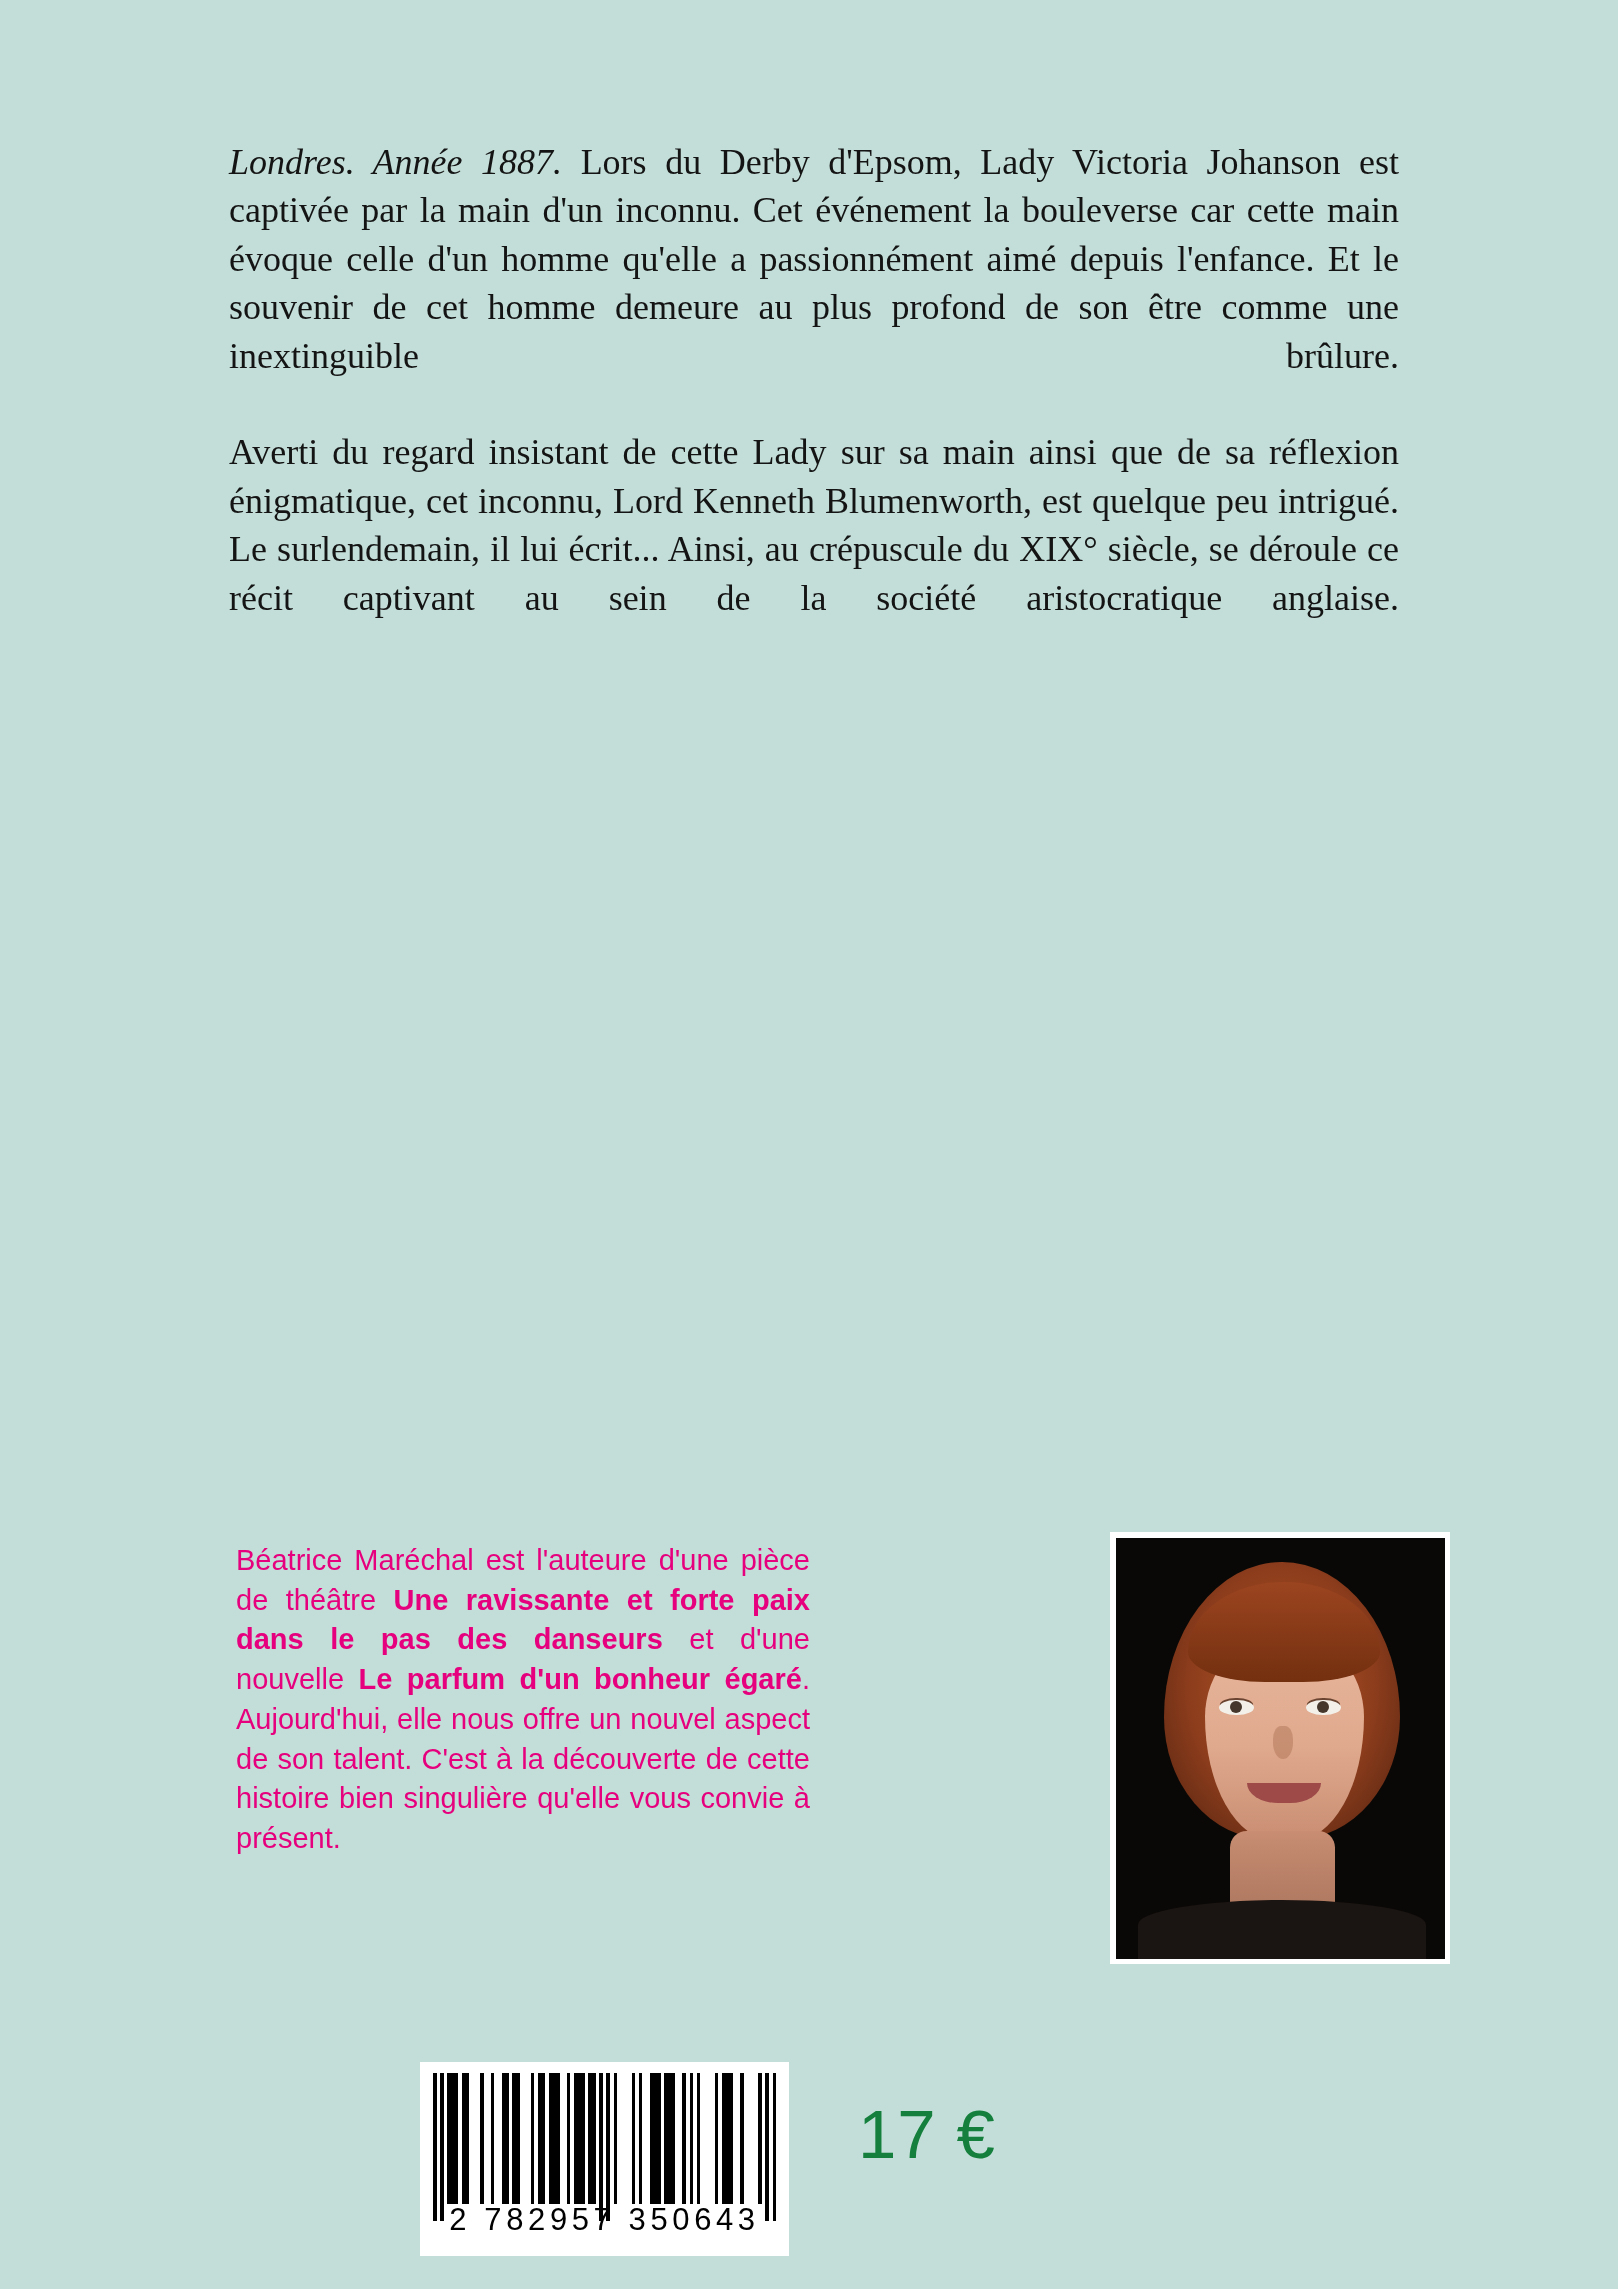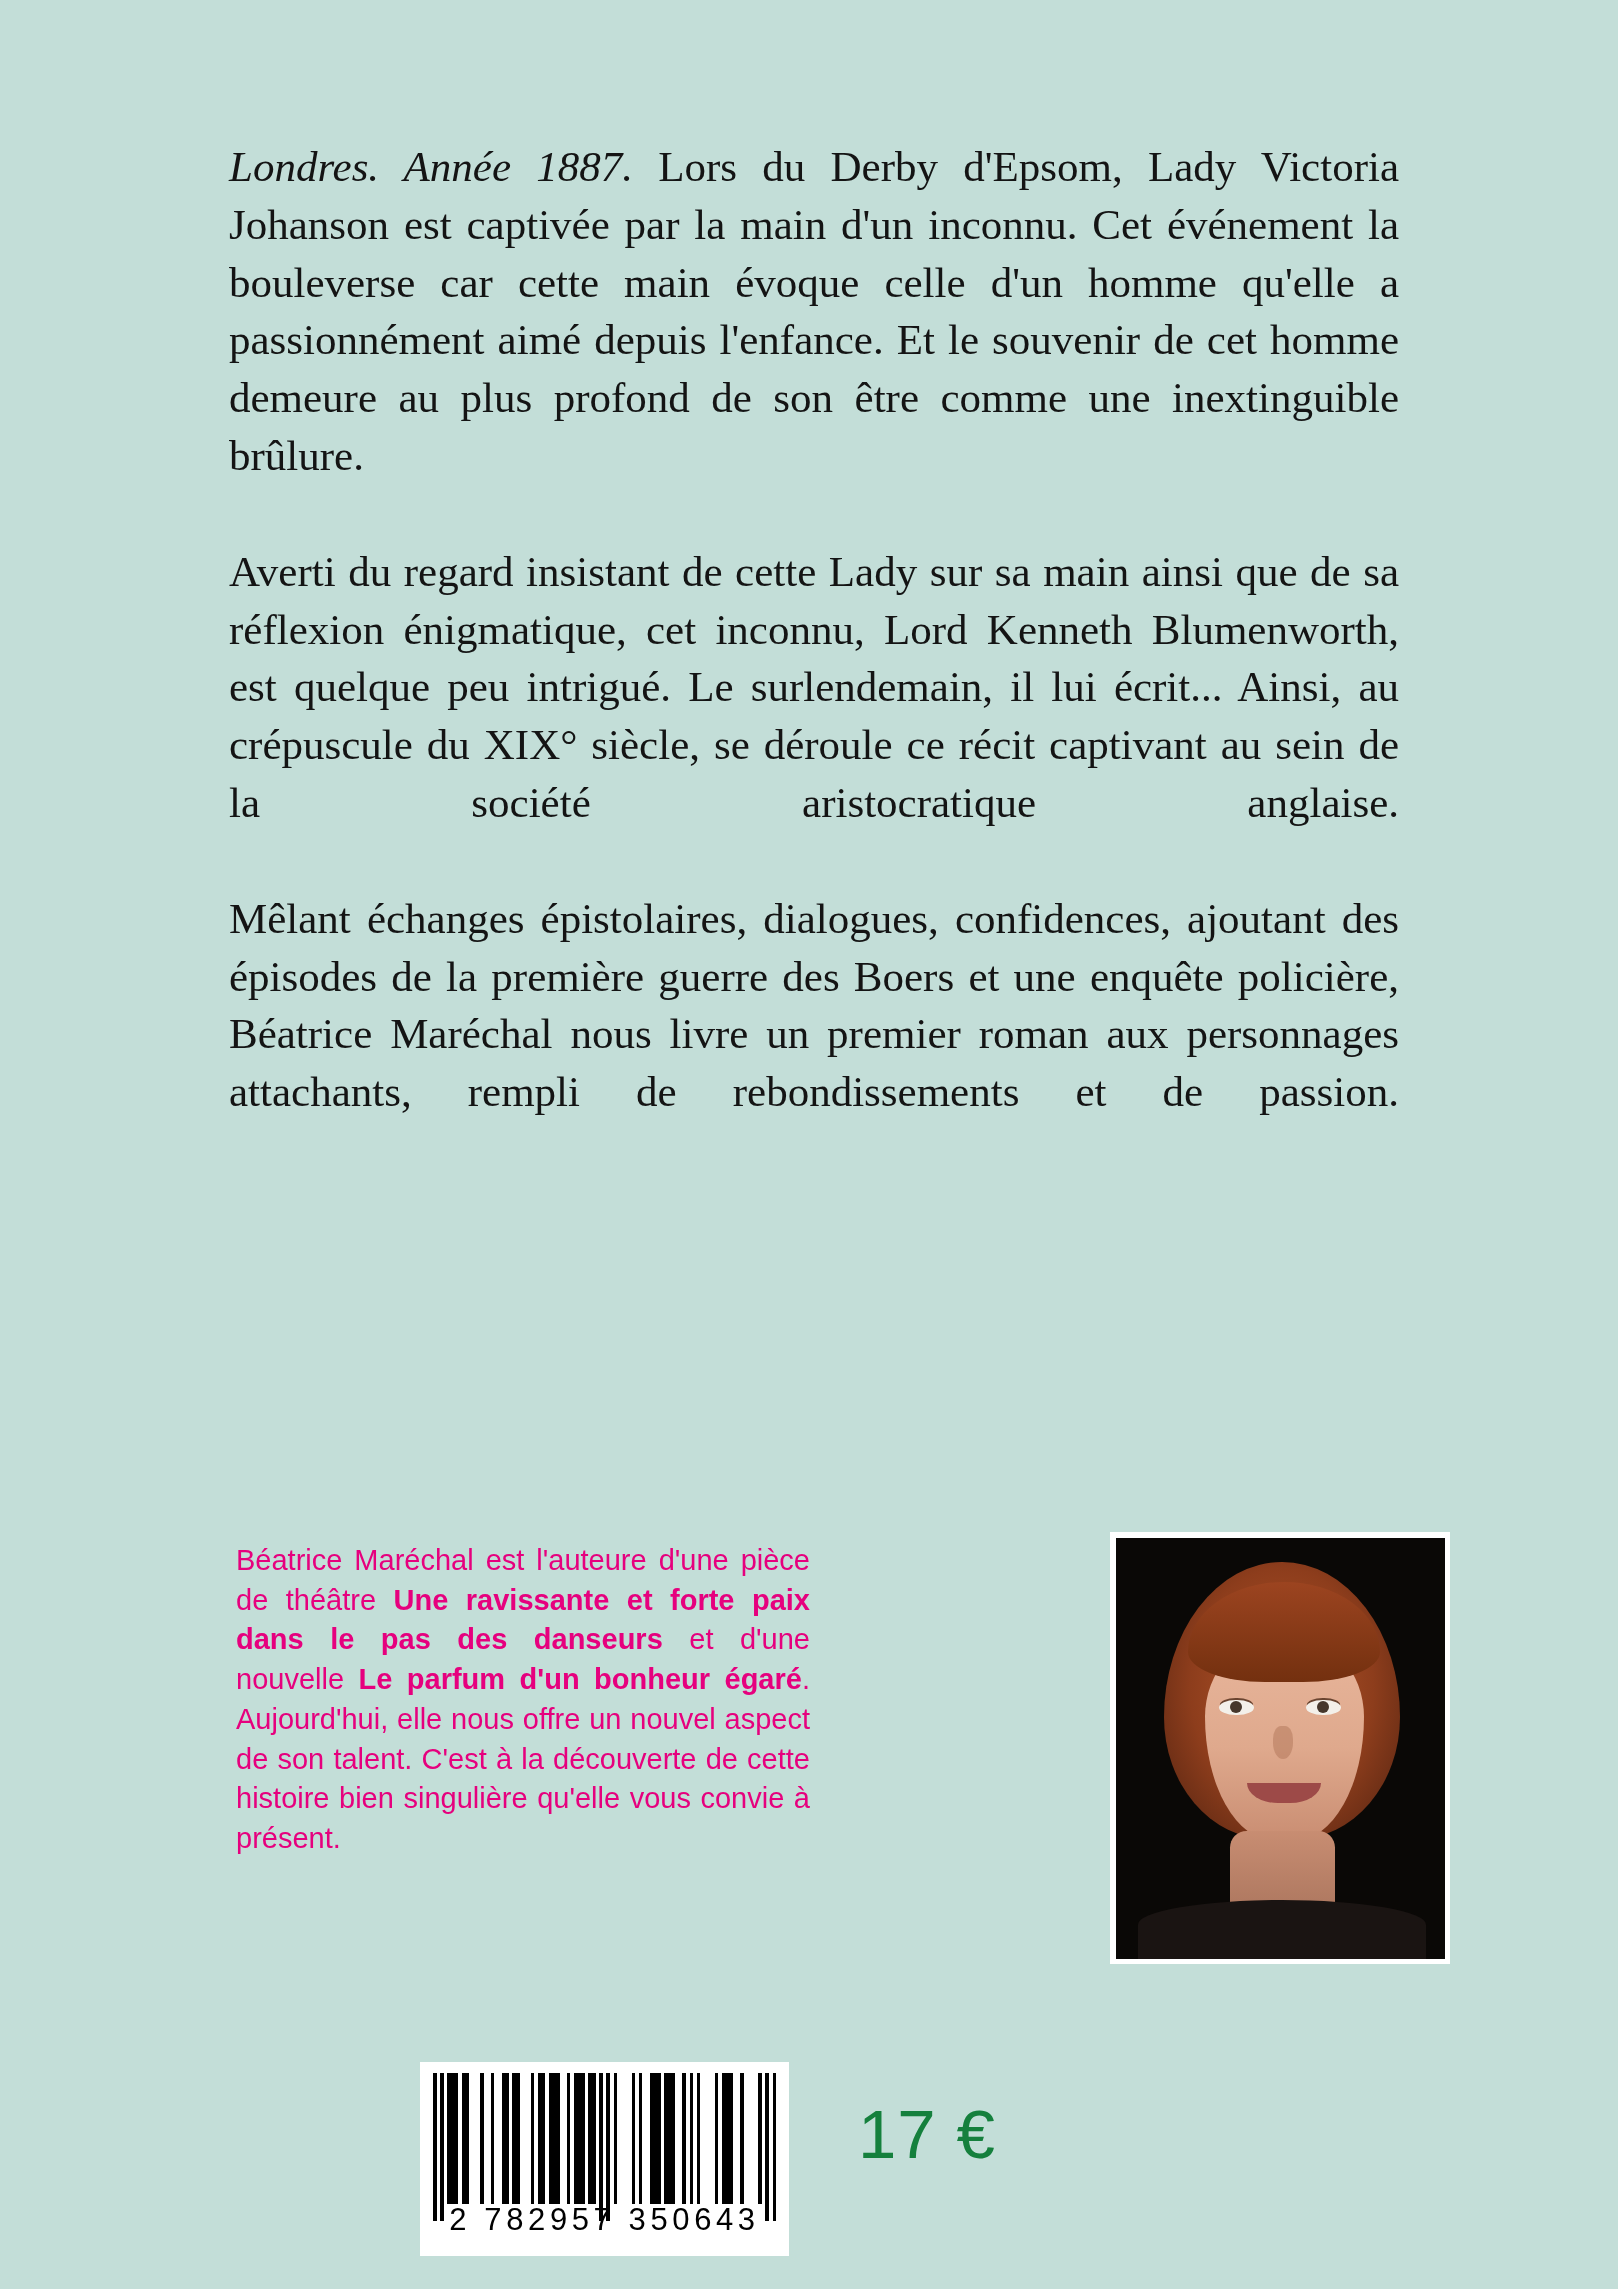--- a/index.html
+++ b/index.html
@@ -24,21 +24,21 @@
   }
 
   
   .blurb {
     position: absolute;
     left: 229px;
     top: 138px;
     width: 1170px;
     color: #141414;
     font-family: "Liberation Serif", serif;
-    font-size: 43px;
+    font-size: 36px;
     line-height: 1.345;
   }
   .blurb p {
     margin: 0;
     text-align: justify;
     text-justify: inter-word;
   }
   .blurb .lead {
     font-style: italic;
   }
@@ -224,21 +224,20 @@
 </style>
 </head>
 <body>
 
 <div class="page">
 
   <div class="blurb">
     <p><span class="lead">Londres. Année 1887.</span>
       <span>Lors du Derby d'Epsom, Lady Victoria Johanson est captivée par la main d'un inconnu. Cet événement la bouleverse car cette main évoque celle d'un homme qu'elle a passionnément aimé depuis l'enfance. Et le souvenir de cet homme demeure au plus profond de son être comme une inextinguible brûlure.</span></p>
     <p>Averti du regard insistant de cette Lady sur sa main ainsi que de sa réflexion énigmatique, cet inconnu, Lord Kenneth Blumenworth, est quelque peu intrigué. Le surlendemain, il lui écrit... Ainsi, au crépuscule du XIX° siècle, se déroule ce récit captivant au sein de la société aristocratique anglaise.</p>
-    <p>Mêlant échanges épistolaires, dialogues, confidences, ajoutant des épisodes de la première guerre des Boers et une enquête policière, Béatrice Maréchal nous livre un premier roman aux personnages attachants, rempli de rebondissements et de passion.</p>
   </div>
 
   <div class="bio">
     <p><span>Béatrice Maréchal est l'auteure d'une pièce de théâtre </span><b>Une ravissante et forte paix dans le pas des danseurs</b><span> et d'une nouvelle </span><b>Le parfum d'un bonheur égaré</b><span>. Aujourd'hui, elle nous offre un nouvel aspect de son talent. C'est à la découverte de cette histoire bien singulière qu'elle vous convie à présent.</span></p>
   </div>
 
   <div class="portrait-frame">
     <div class="portrait">
       <div class="hair"></div>
       <div class="face"></div>

